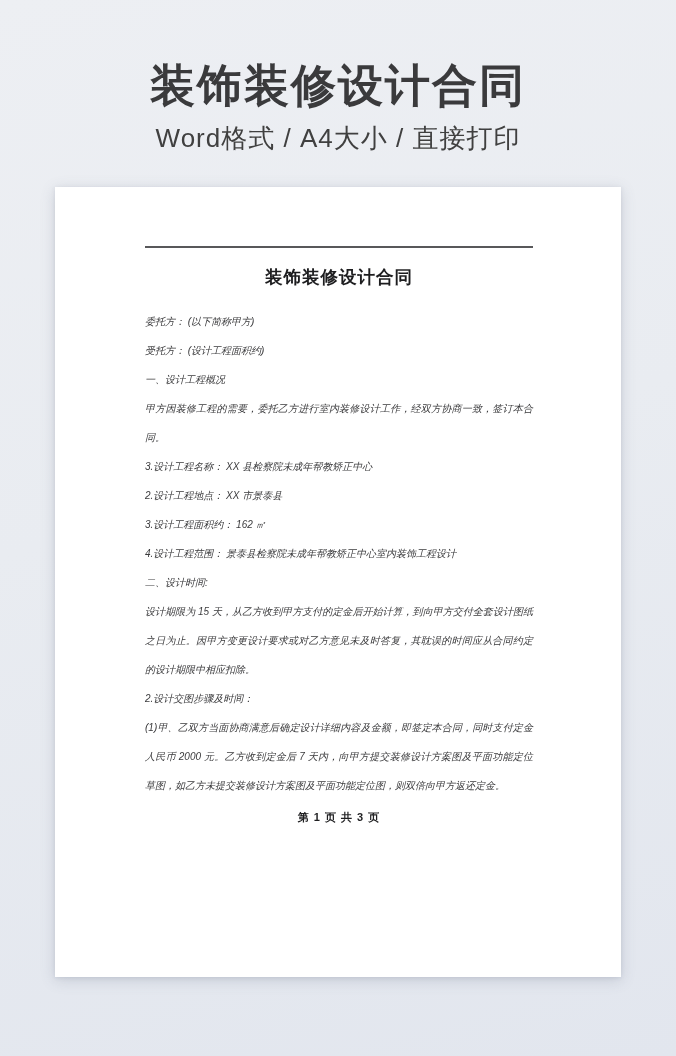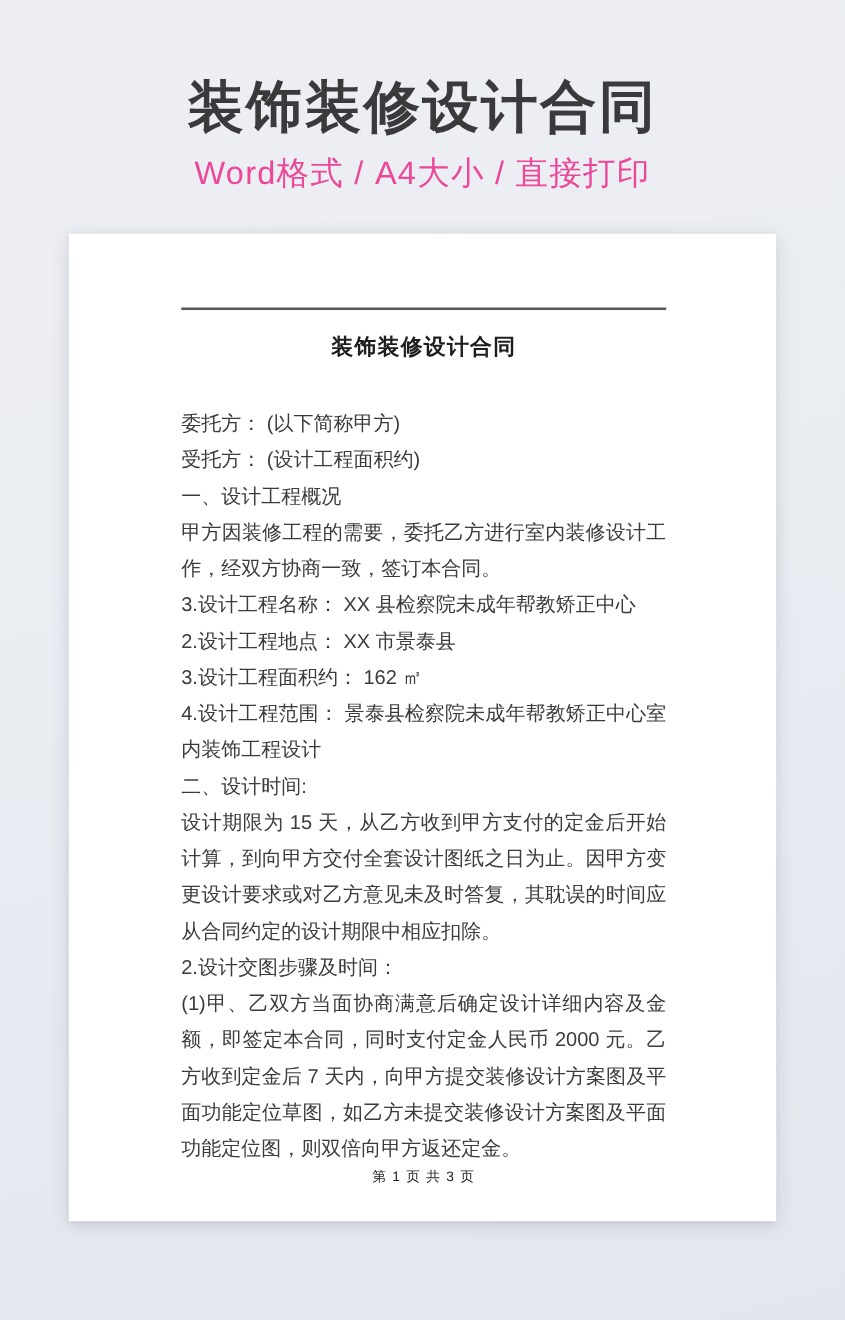--- a/index.html
+++ b/index.html
@@ -19,21 +19,21 @@
   .header-title {
     font-size: 45px;
     font-weight: bold;
     color: #3a3a3c;
     letter-spacing: 2px;
     line-height: 1.15;
   }
   .header-subtitle {
     margin-top: 9px;
     font-size: 26px;
-    color: #ec4899;
+    color: #404040;
     letter-spacing: 1px;
   }
   .doc-page {
     position: absolute;
     left: 55px;
     top: 187px;
     width: 566px;
     height: 790px;
     background: #ffffff;
     box-shadow: 0 3px 14px rgba(80, 92, 115, 0.20), 0 1px 4px rgba(80, 92, 115, 0.12);
@@ -48,32 +48,34 @@
   }
   .doc-title {
     text-align: center;
     font-size: 17.5px;
     font-weight: bold;
     color: #1d1d1f;
     margin-top: 17px;
     letter-spacing: 1px;
   }
   .doc-body {
-    margin-top: 36px;
-    font-size: 16px;
+    margin-top: 18px;
+    font-size: 10px;
     line-height: 29px;
     color: #3b3b3d;
     text-align: justify;
+    font-style: italic;
   }
   .doc-body p { margin: 0; }
   .doc-footer {
     text-align: center;
     font-size: 11px;
-    font-weight: normal;
+    font-weight: bold;
     color: #1f1f21;
+    margin-top: 10px;
     letter-spacing: 1px;
   }
 </style>
 </head>
 <body>
 
 <div class="header">
   <div class="header-title">装饰装修设计合同</div>
   <div class="header-subtitle">Word格式 / A4大小 / 直接打印</div>
 </div>

